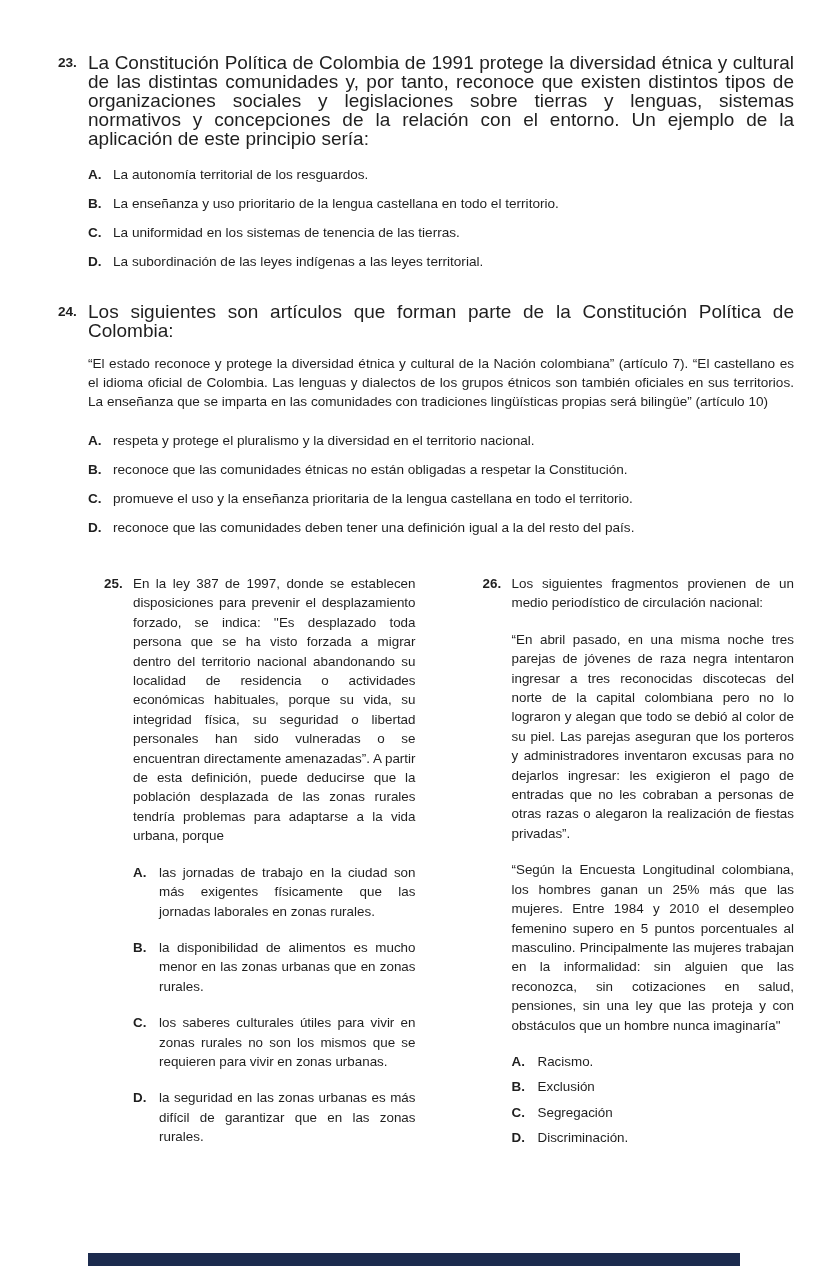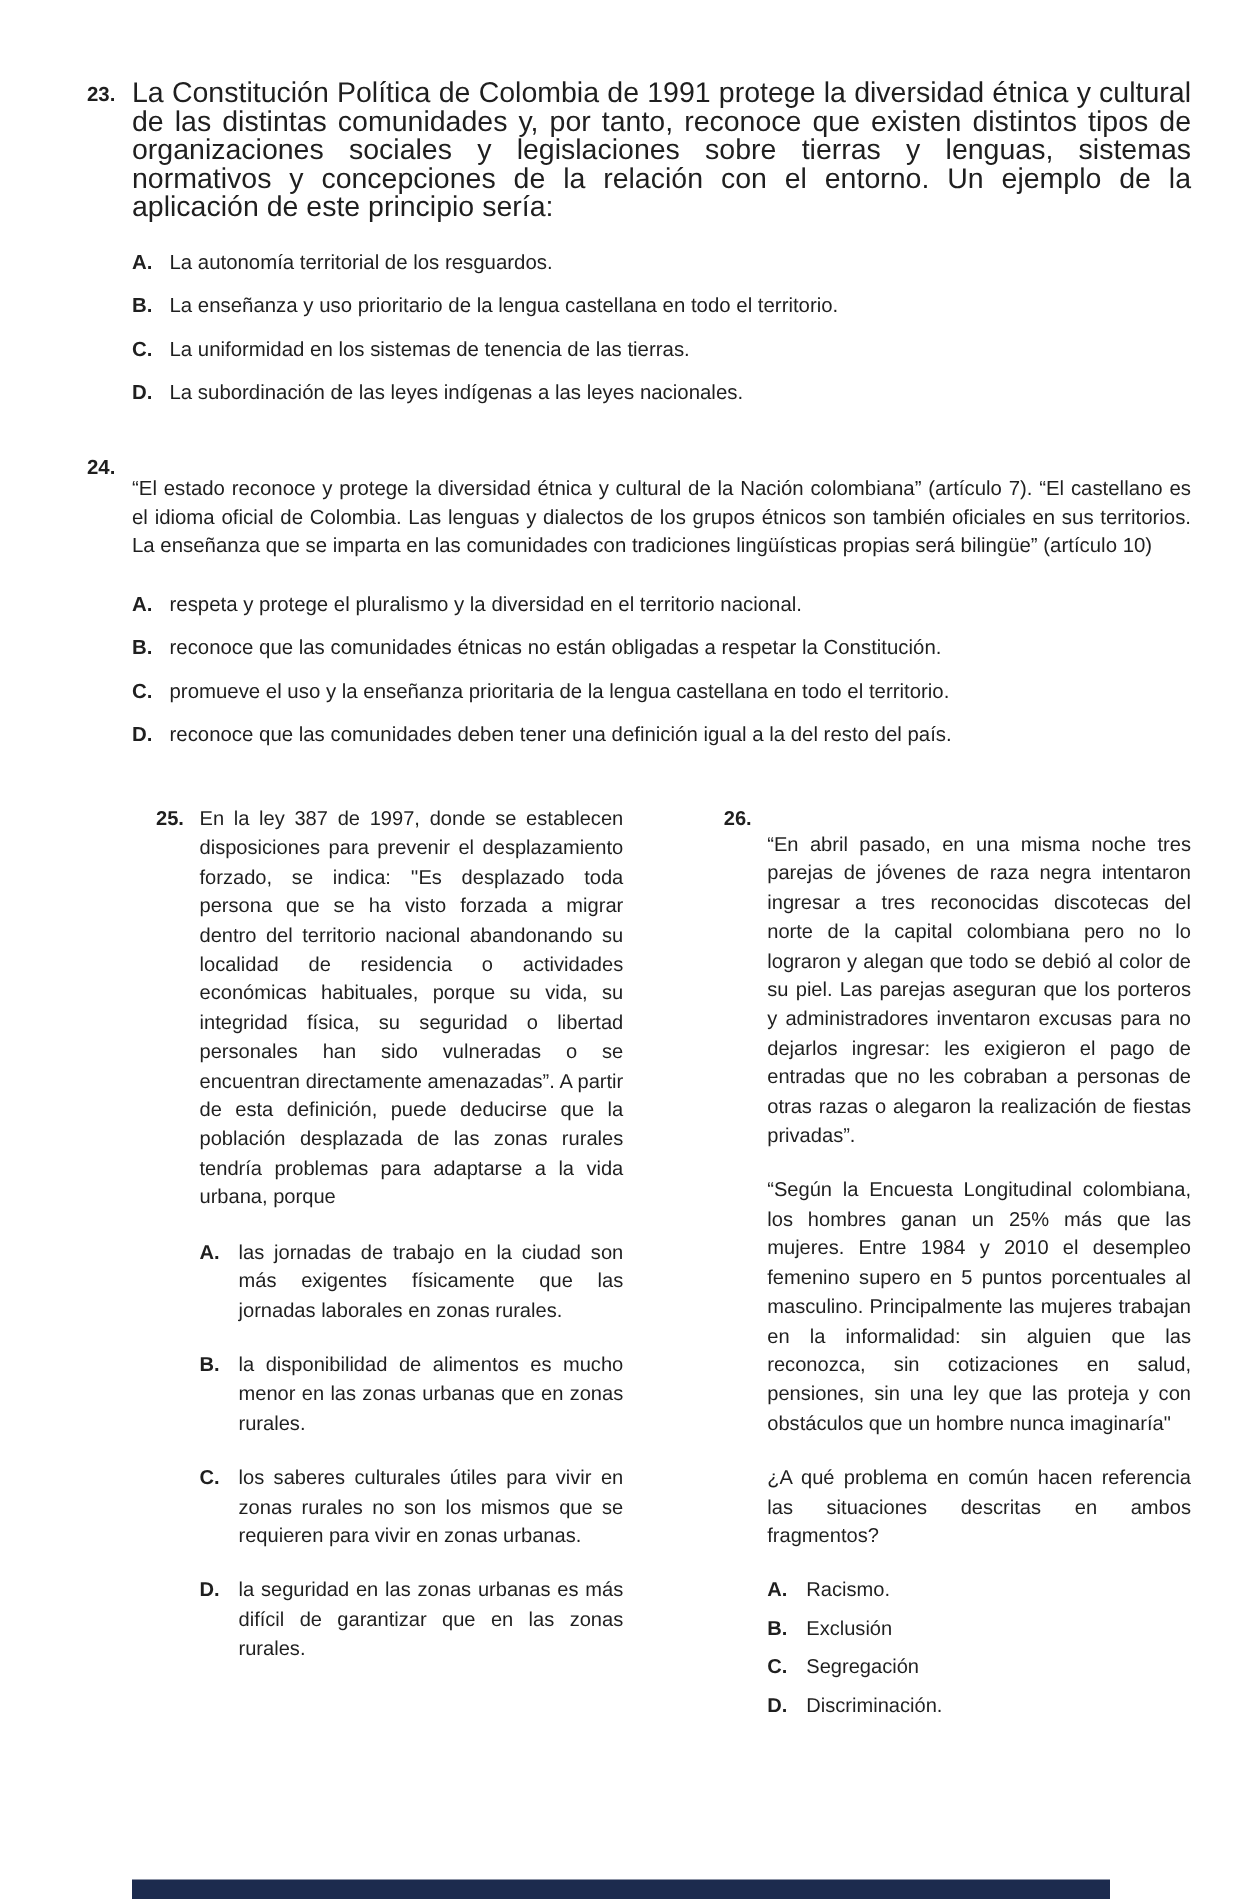--- a/index.html
+++ b/index.html
@@ -62,31 +62,32 @@
             <div class="opt">
               <span class="letter">B.</span>
               <span class="otext">La enseñanza y uso prioritario de la lengua castellana en todo el territorio.</span>
             </div>
             <div class="opt">
               <span class="letter">C.</span>
               <span class="otext">La uniformidad en los sistemas de tenencia de las tierras.</span>
             </div>
             <div class="opt">
               <span class="letter">D.</span>
-              <span class="otext">La subordinación de las leyes indígenas a las leyes nacionales.</span>
+              <span class="otext">La subordinación de las leyes indígenas a las leyes territorial.</span>
             </div>
           </div>
         </div>
       </div>
     </section>
 
     <section class="sec-24">
       <div class="qrow">
         <span class="qnum">24.</span>
         <div class="qbody">
+          <p class="qtext">Los siguientes son artículos que forman parte de la Constitución Política de Colombia:</p>
           <p class="quote">“El estado reconoce y protege la diversidad étnica y cultural de la Nación colombiana” (artículo 7). “El castellano es el idioma oficial de Colombia. Las lenguas y dialectos de los grupos étnicos son también oficiales en sus territorios. La enseñanza que se imparta en las comunidades con tradiciones lingüísticas propias será bilingüe” (artículo 10)</p>
           <div class="opts" style="margin-top:20px;">
             <div class="opt">
               <span class="letter">A.</span>
               <span class="otext">respeta y protege el pluralismo y la diversidad en el territorio nacional.</span>
             </div>
             <div class="opt">
               <span class="letter">B.</span>
               <span class="otext">reconoce que las comunidades étnicas no están obligadas a respetar la Constitución.</span>
             </div>
@@ -129,23 +130,23 @@
               </div>
             </div>
           </div>
         </div>
       </section>
 
       <section class="col">
         <div class="qrow">
           <span class="qnum">26.</span>
           <div class="qbody">
+            <p class="qtext">Los siguientes fragmentos provienen de un medio periodístico de circulación nacional:</p>
             <p class="quote">“En abril pasado, en una misma noche tres parejas de jóvenes de raza negra intentaron ingresar a tres reconocidas discotecas del norte de la capital colombiana pero no lo lograron y alegan que todo se debió al color de su piel. Las parejas aseguran que los porteros y administradores inventaron excusas para no dejarlos ingresar: les exigieron el pago de entradas que no les cobraban a personas de otras razas o alegaron la realización de fiestas privadas”.</p>
             <p class="quote">“Según la Encuesta Longitudinal colombiana, los hombres ganan un 25% más que las mujeres. Entre 1984 y 2010 el desempleo femenino supero en 5 puntos porcentuales al masculino. Principalmente las mujeres trabajan en la informalidad: sin alguien que las reconozca, sin cotizaciones en salud, pensiones, sin una ley que las proteja y con obstáculos que un hombre nunca imaginaría"</p>
-            <p class="leadin">¿A qué problema en común hacen referencia las situaciones descritas en ambos fragmentos?</p>
             <div class="opts opts-tight">
               <div class="opt">
                 <span class="letter">A.</span>
                 <span class="otext">Racismo.</span>
               </div>
               <div class="opt">
                 <span class="letter">B.</span>
                 <span class="otext">Exclusión</span>
               </div>
               <div class="opt">

